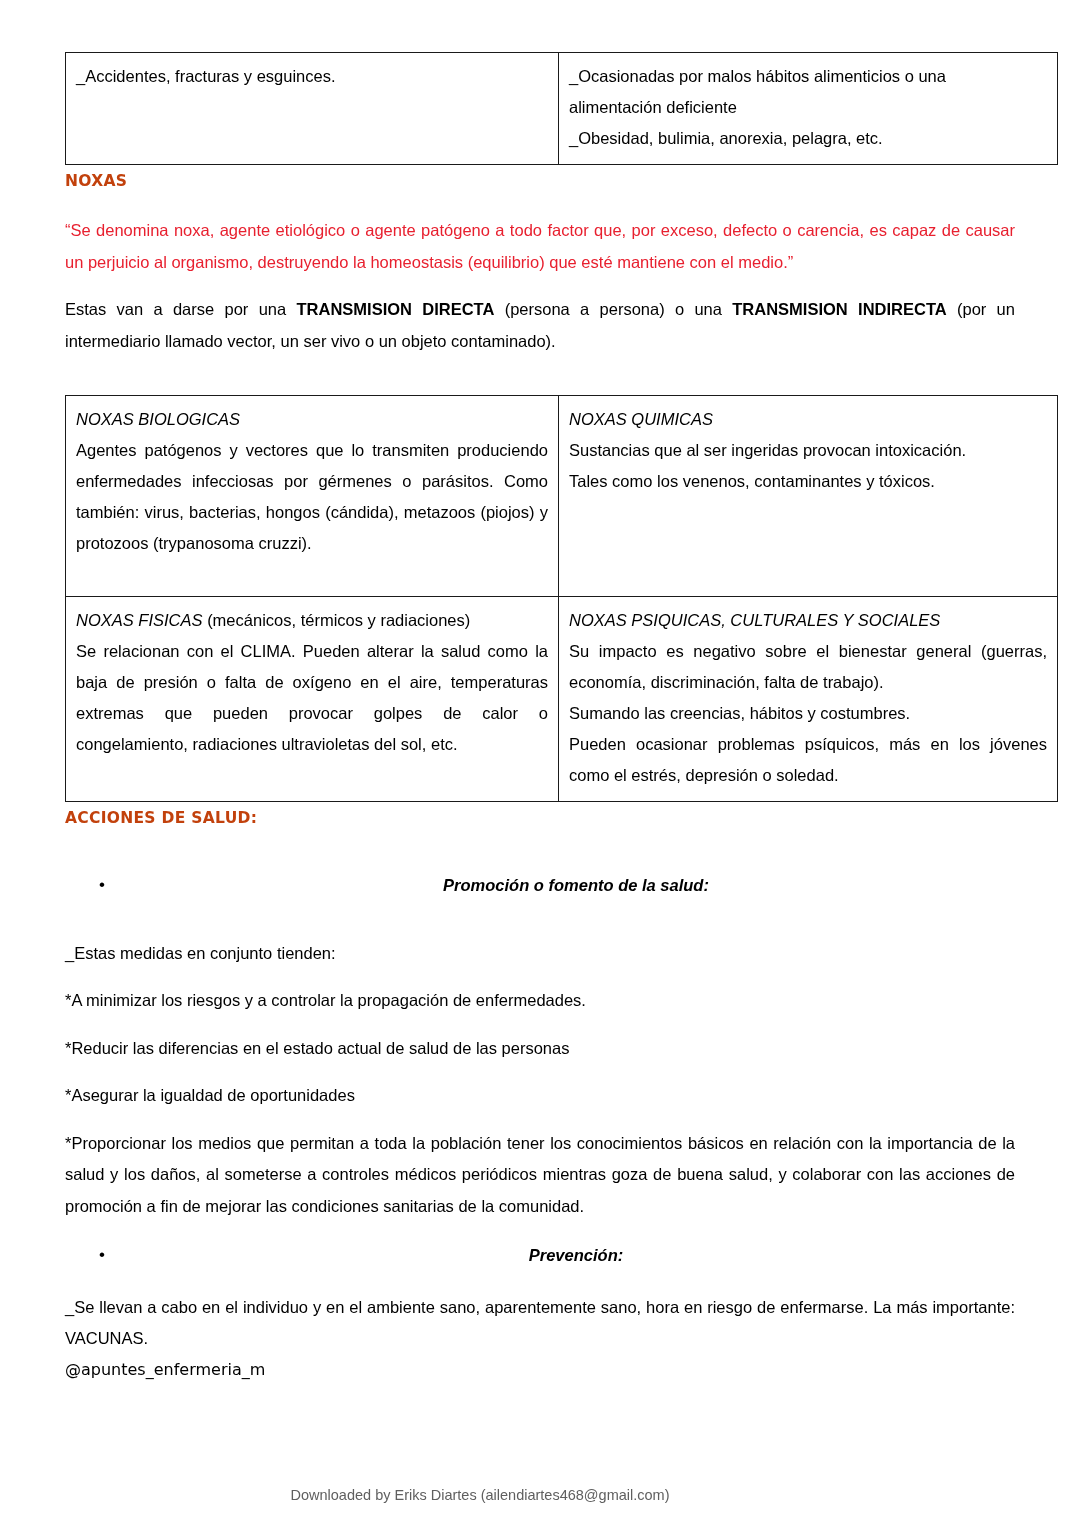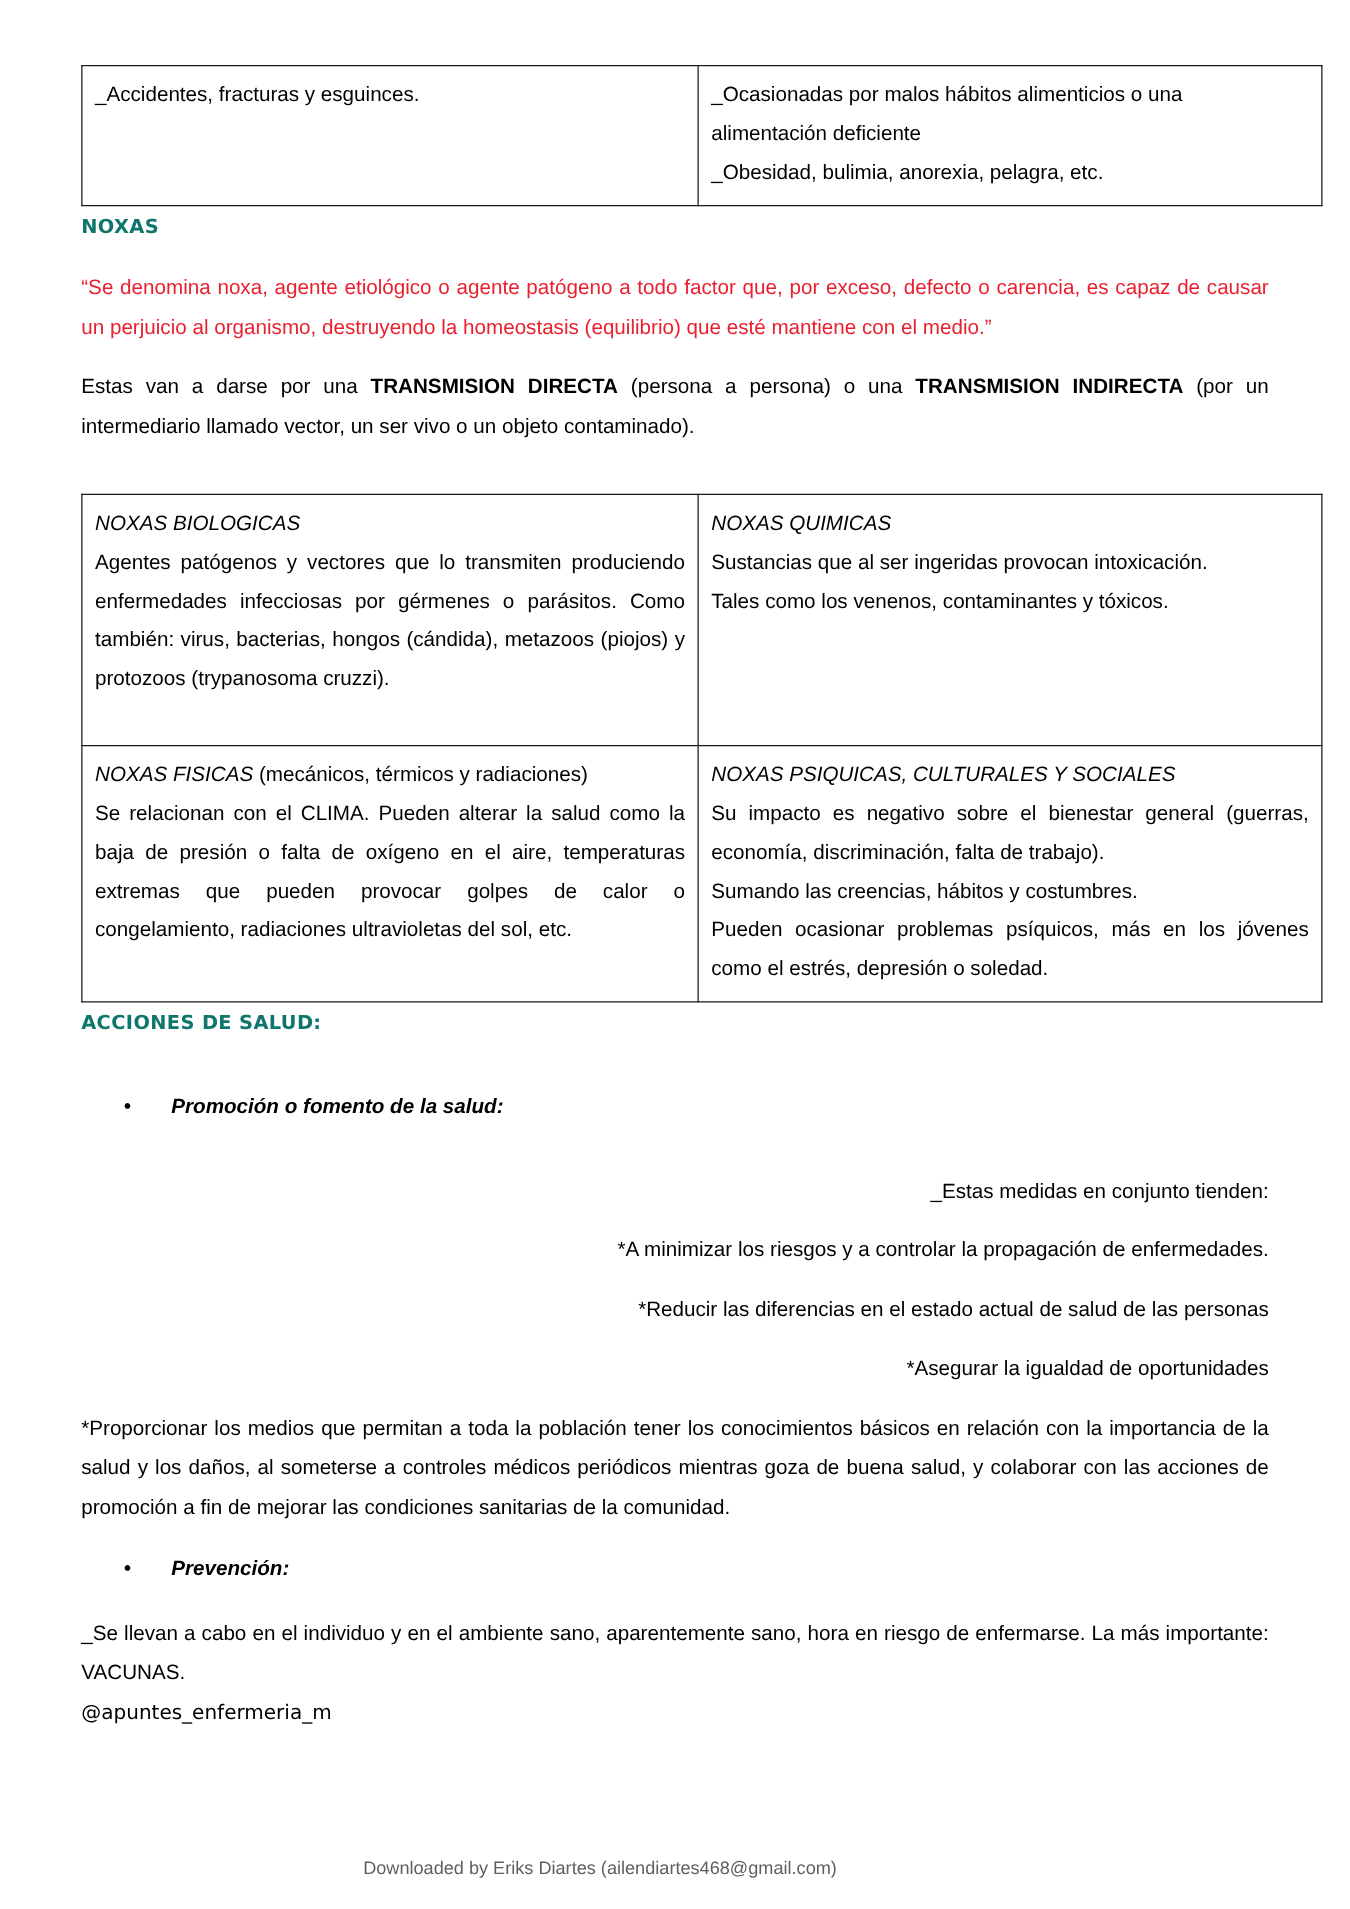--- a/index.html
+++ b/index.html
@@ -58,56 +58,57 @@
     text-align: justify;
     text-justify: inter-word;
   }
   .cell-body.nojustify { text-align: left; }
   td.tall-cell { height: 182px; }
   td.tall-cell2 { height: 178px; }
 
   
   .heading-orange {
     font-family: "DejaVu Sans", sans-serif;
-    color: #0f766e;
+    color: #c2410c;
     font-weight: bold;
     font-size: 15.5px;
     letter-spacing: 0.3px;
     line-height: 20px;
     margin: 6px 0 0 0;
   }
 
   
   p.para {
     font-size: 16.5px;
     line-height: 31.5px;
     margin: 0;
     text-align: justify;
     text-justify: inter-word;
   }
-  p.para.left { text-align: right; margin-left: 48px; }
+  p.para.left { text-align: left; }
   p.quote {
     color: #e8202f;
     font-size: 16.5px;
     line-height: 31.5px;
     margin: 0;
     text-align: justify;
     text-justify: inter-word;
   }
   .sp-16 { height: 16px; }
   .sp-18 { height: 18px; }
   .sp-20 { height: 20px; }
   .sp-24 { height: 24px; }
 
   b.strong { font-weight: bold; }
 
   ul.bullets {
     margin: 0;
     padding: 0 0 0 34px;
     list-style: none;
+    text-align: center;
   }
   ul.bullets li {
     position: relative;
     font-size: 16.5px;
     line-height: 31.5px;
     font-weight: bold;
     font-style: italic;
     padding-left: 38px;
   }
   ul.bullets li::before {

